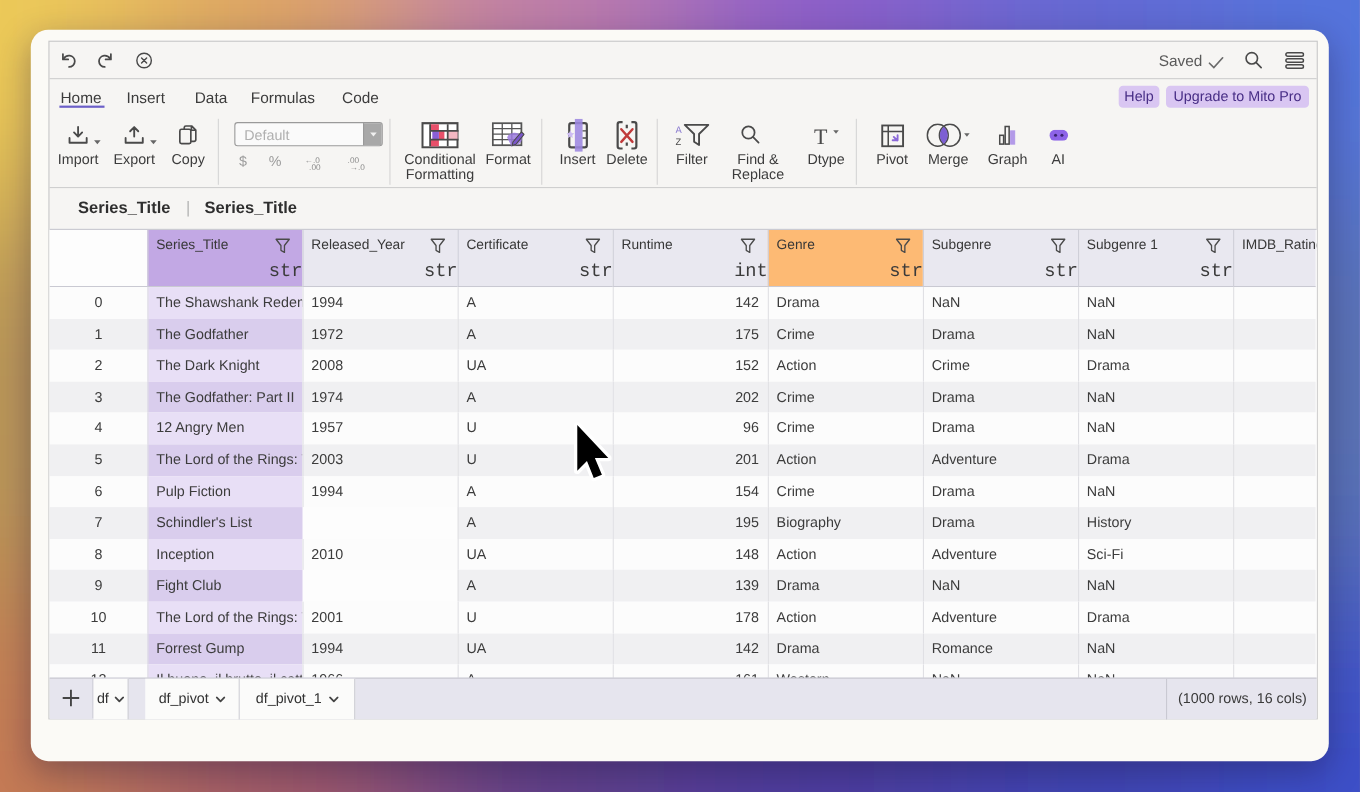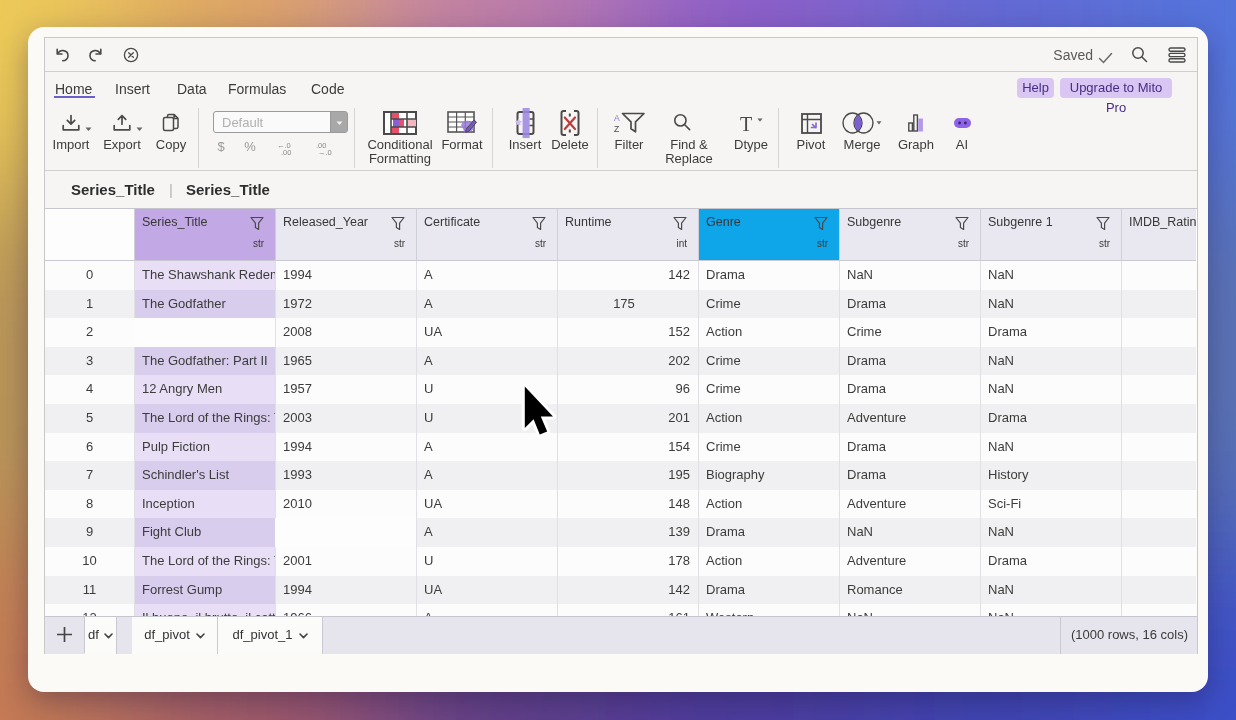--- a/index.html
+++ b/index.html
@@ -40,21 +40,21 @@
 .tbtn .ic { height:28px; display:flex; align-items:center; justify-content:center; margin-top:3px; }
 .tbtn .lbl { line-height:13.5px; margin-top:1px; }
 .vsep { position:absolute; top:2px; height:60px; width:1px; background:#d5d5d5; }
 
 .fbar { position:absolute; left:0; top:133px; width:100%; height:37px; }
 .fbar .t { position:absolute; top:10px; font-size:15px; font-weight:bold; color:#2e2e2e; }
 
 .grid { position:absolute; left:0; top:170px; width:1152px; height:409px; overflow:hidden; background:#fdfdfd; border-top:1px solid #c6c6ce; }
 .hdr { position:absolute; top:0; height:52px; border-left:1px solid #cfcfd8; border-bottom:1px solid #c9c9d2; }
 .hdr .nm { position:absolute; left:7px; top:6px; font-size:12.5px; color:#383838; }
-.hdr .typ { position:absolute; right:11px; top:29px; font-size:10px; color:#3a3a3a; }
+.hdr .typ { position:absolute; right:0; top:29px; font-size:17px; color:#3a3a3a;font-family:Liberation Mono, monospace; }
 .hdr svg { position:absolute; right:11px; top:7px; }
 .cell { position:absolute; font-size:13px; color:#3c3c3c; line-height:28px; overflow:hidden; border-left:1px solid #e0e0e4; white-space:nowrap; }
 .num { text-align:right; padding-right:8px; }
 .txt { padding-left:7px; }
 .ctr { text-align:center; }
 
 .footer { position:absolute; left:0; top:578px; width:1152px; height:38px; background:#e6e5ee; border-top:1px solid #c6c6cf; }
 .tab { position:absolute; top:0; height:37px; background:#fbfbfa; border-right:1px solid #c9c9d2; font-size:13px; color:#333; line-height:36px; text-align:center; }
 
 </style>
@@ -120,21 +120,21 @@
           </g>
         </svg></div>
 </div>
   <div class="menurow">
       <div class="menu" style="left:10px;">Home<div style="position:absolute;left:-1px;right:-3px;bottom:-1px;height:2px;background:#6b5fc8;"></div></div>
 <div class="menu" style="left:70px;">Insert</div>
 <div class="menu" style="left:132px;">Data</div>
 <div class="menu" style="left:183px;">Formulas</div>
 <div class="menu" style="left:266px;">Code</div>
 <div class="pill" style="left:972px;width:37px;">Help</div>
-<div class="pill" style="left:1015px;width:112px;">Upgrade to Mito Pro</div>
+<div class="pill" style="left:1015px;width:130px;">Upgrade to Mito Pro</div>
     </div>
   <div class="toolbar">
       <div class="tbtn" style="left:-2px;width:56px;">
         <div class="ic">
           <svg width="20" height="19" viewBox="0 0 20 19">
             <path d="M2.2 11.5 v4.3 h15.6 v-4.3" fill="none" stroke="#4a4a4a" stroke-width="1.7" stroke-linecap="round" stroke-linejoin="round"></path>
             <path d="M10 1.5 V9.6 M6.3 6.4 L10 10.2 L13.7 6.4" fill="none" stroke="#4a4a4a" stroke-width="1.7" stroke-linecap="round" stroke-linejoin="round"></path>
           </svg>
         </div>
         <span style="position:absolute;left:42px;top:14px;"><svg width="7" height="6" viewBox="0 0 7 6">
@@ -330,21 +330,21 @@
         </svg>
         <div class="typ">str</div>
       </div>
 <div class="hdr" style="left:512px;width:141px;background:#e9e8f0;">
         <div class="nm">Runtime</div>
         <svg width="14" height="15" viewBox="0 0 14 15">
           <path d="M1 1.5 H13 L8.6 7.2 V13.5 L5.4 11.6 V7.2 Z" fill="none" stroke="#4a4a4a" stroke-width="1.2" stroke-linejoin="round"></path>
         </svg>
         <div class="typ">int</div>
       </div>
-<div class="hdr" style="left:653px;width:141px;background:#0ea5e9;">
+<div class="hdr" style="left:653px;width:141px;background:#fdba74;">
         <div class="nm">Genre</div>
         <svg width="14" height="15" viewBox="0 0 14 15">
           <path d="M1 1.5 H13 L8.6 7.2 V13.5 L5.4 11.6 V7.2 Z" fill="none" stroke="#4a4a4a" stroke-width="1.2" stroke-linejoin="round"></path>
         </svg>
         <div class="typ">str</div>
       </div>
 <div class="hdr" style="left:794px;width:141px;background:#e9e8f0;">
         <div class="nm">Subgenre</div>
         <svg width="14" height="15" viewBox="0 0 14 15">
           <path d="M1 1.5 H13 L8.6 7.2 V13.5 L5.4 11.6 V7.2 Z" fill="none" stroke="#4a4a4a" stroke-width="1.2" stroke-linejoin="round"></path>
@@ -367,36 +367,37 @@
 <div class="cell txt" style="left:371px;top:52px;width:141px;height:29px;background:#fcfcfc;">A</div>
 <div class="cell num" style="left:512px;top:52px;width:141px;height:29px;background:#fcfcfc;">142</div>
 <div class="cell txt" style="left:653px;top:52px;width:141px;height:29px;background:#fcfcfc;">Drama</div>
 <div class="cell txt" style="left:794px;top:52px;width:141px;height:29px;background:#fcfcfc;">NaN</div>
 <div class="cell txt" style="left:935px;top:52px;width:141px;height:29px;background:#fcfcfc;">NaN</div>
 <div class="cell txt" style="left:1076px;top:52px;width:75px;height:29px;background:#fcfcfc;"></div>
 <div class="cell ctr" style="left:0px;top:81px;width:89px;height:28px;background:#f0f0f2;border-left:none;">1</div>
 <div class="cell txt" style="left:89px;top:81px;width:141px;height:28px;background:#d9cded;">The Godfather</div>
 <div class="cell txt" style="left:230px;top:81px;width:141px;height:28px;background:#f0f0f2;">1972</div>
 <div class="cell txt" style="left:371px;top:81px;width:141px;height:28px;background:#f0f0f2;">A</div>
-<div class="cell num" style="left:512px;top:81px;width:141px;height:28px;background:#f0f0f2;text-align:center;">175</div>
+<div class="cell num" style="left:512px;top:81px;width:141px;height:28px;background:#f0f0f2;">175</div>
 <div class="cell txt" style="left:653px;top:81px;width:141px;height:28px;background:#f0f0f2;">Crime</div>
 <div class="cell txt" style="left:794px;top:81px;width:141px;height:28px;background:#f0f0f2;">Drama</div>
 <div class="cell txt" style="left:935px;top:81px;width:141px;height:28px;background:#f0f0f2;">NaN</div>
 <div class="cell txt" style="left:1076px;top:81px;width:75px;height:28px;background:#f0f0f2;"></div>
 <div class="cell ctr" style="left:0px;top:109px;width:89px;height:29px;background:#fcfcfc;border-left:none;">2</div>
+<div class="cell txt" style="left:89px;top:109px;width:141px;height:29px;background:#e8dff6;">The Dark Knight</div>
 <div class="cell txt" style="left:230px;top:109px;width:141px;height:29px;background:#fcfcfc;">2008</div>
 <div class="cell txt" style="left:371px;top:109px;width:141px;height:29px;background:#fcfcfc;">UA</div>
 <div class="cell num" style="left:512px;top:109px;width:141px;height:29px;background:#fcfcfc;">152</div>
 <div class="cell txt" style="left:653px;top:109px;width:141px;height:29px;background:#fcfcfc;">Action</div>
 <div class="cell txt" style="left:794px;top:109px;width:141px;height:29px;background:#fcfcfc;">Crime</div>
 <div class="cell txt" style="left:935px;top:109px;width:141px;height:29px;background:#fcfcfc;">Drama</div>
 <div class="cell txt" style="left:1076px;top:109px;width:75px;height:29px;background:#fcfcfc;"></div>
 <div class="cell ctr" style="left:0px;top:138px;width:89px;height:28px;background:#f0f0f2;border-left:none;">3</div>
 <div class="cell txt" style="left:89px;top:138px;width:141px;height:28px;background:#d9cded;">The Godfather: Part II</div>
-<div class="cell txt" style="left:230px;top:138px;width:141px;height:28px;background:#f0f0f2;">1965</div>
+<div class="cell txt" style="left:230px;top:138px;width:141px;height:28px;background:#f0f0f2;">1974</div>
 <div class="cell txt" style="left:371px;top:138px;width:141px;height:28px;background:#f0f0f2;">A</div>
 <div class="cell num" style="left:512px;top:138px;width:141px;height:28px;background:#f0f0f2;">202</div>
 <div class="cell txt" style="left:653px;top:138px;width:141px;height:28px;background:#f0f0f2;">Crime</div>
 <div class="cell txt" style="left:794px;top:138px;width:141px;height:28px;background:#f0f0f2;">Drama</div>
 <div class="cell txt" style="left:935px;top:138px;width:141px;height:28px;background:#f0f0f2;">NaN</div>
 <div class="cell txt" style="left:1076px;top:138px;width:75px;height:28px;background:#f0f0f2;"></div>
 <div class="cell ctr" style="left:0px;top:166px;width:89px;height:29px;background:#fcfcfc;border-left:none;">4</div>
 <div class="cell txt" style="left:89px;top:166px;width:141px;height:29px;background:#e8dff6;">12 Angry Men</div>
 <div class="cell txt" style="left:230px;top:166px;width:141px;height:29px;background:#fcfcfc;">1957</div>
 <div class="cell txt" style="left:371px;top:166px;width:141px;height:29px;background:#fcfcfc;">U</div>
@@ -418,21 +419,20 @@
 <div class="cell txt" style="left:89px;top:224px;width:141px;height:28px;background:#e8dff6;">Pulp Fiction</div>
 <div class="cell txt" style="left:230px;top:224px;width:141px;height:28px;background:#fcfcfc;">1994</div>
 <div class="cell txt" style="left:371px;top:224px;width:141px;height:28px;background:#fcfcfc;">A</div>
 <div class="cell num" style="left:512px;top:224px;width:141px;height:28px;background:#fcfcfc;">154</div>
 <div class="cell txt" style="left:653px;top:224px;width:141px;height:28px;background:#fcfcfc;">Crime</div>
 <div class="cell txt" style="left:794px;top:224px;width:141px;height:28px;background:#fcfcfc;">Drama</div>
 <div class="cell txt" style="left:935px;top:224px;width:141px;height:28px;background:#fcfcfc;">NaN</div>
 <div class="cell txt" style="left:1076px;top:224px;width:75px;height:28px;background:#fcfcfc;"></div>
 <div class="cell ctr" style="left:0px;top:252px;width:89px;height:29px;background:#f0f0f2;border-left:none;">7</div>
 <div class="cell txt" style="left:89px;top:252px;width:141px;height:29px;background:#d9cded;">Schindler's List</div>
-<div class="cell txt" style="left:230px;top:252px;width:141px;height:29px;background:#f0f0f2;">1993</div>
 <div class="cell txt" style="left:371px;top:252px;width:141px;height:29px;background:#f0f0f2;">A</div>
 <div class="cell num" style="left:512px;top:252px;width:141px;height:29px;background:#f0f0f2;">195</div>
 <div class="cell txt" style="left:653px;top:252px;width:141px;height:29px;background:#f0f0f2;">Biography</div>
 <div class="cell txt" style="left:794px;top:252px;width:141px;height:29px;background:#f0f0f2;">Drama</div>
 <div class="cell txt" style="left:935px;top:252px;width:141px;height:29px;background:#f0f0f2;">History</div>
 <div class="cell txt" style="left:1076px;top:252px;width:75px;height:29px;background:#f0f0f2;"></div>
 <div class="cell ctr" style="left:0px;top:281px;width:89px;height:28px;background:#fcfcfc;border-left:none;">8</div>
 <div class="cell txt" style="left:89px;top:281px;width:141px;height:28px;background:#e8dff6;">Inception</div>
 <div class="cell txt" style="left:230px;top:281px;width:141px;height:28px;background:#fcfcfc;">2010</div>
 <div class="cell txt" style="left:371px;top:281px;width:141px;height:28px;background:#fcfcfc;">UA</div>

